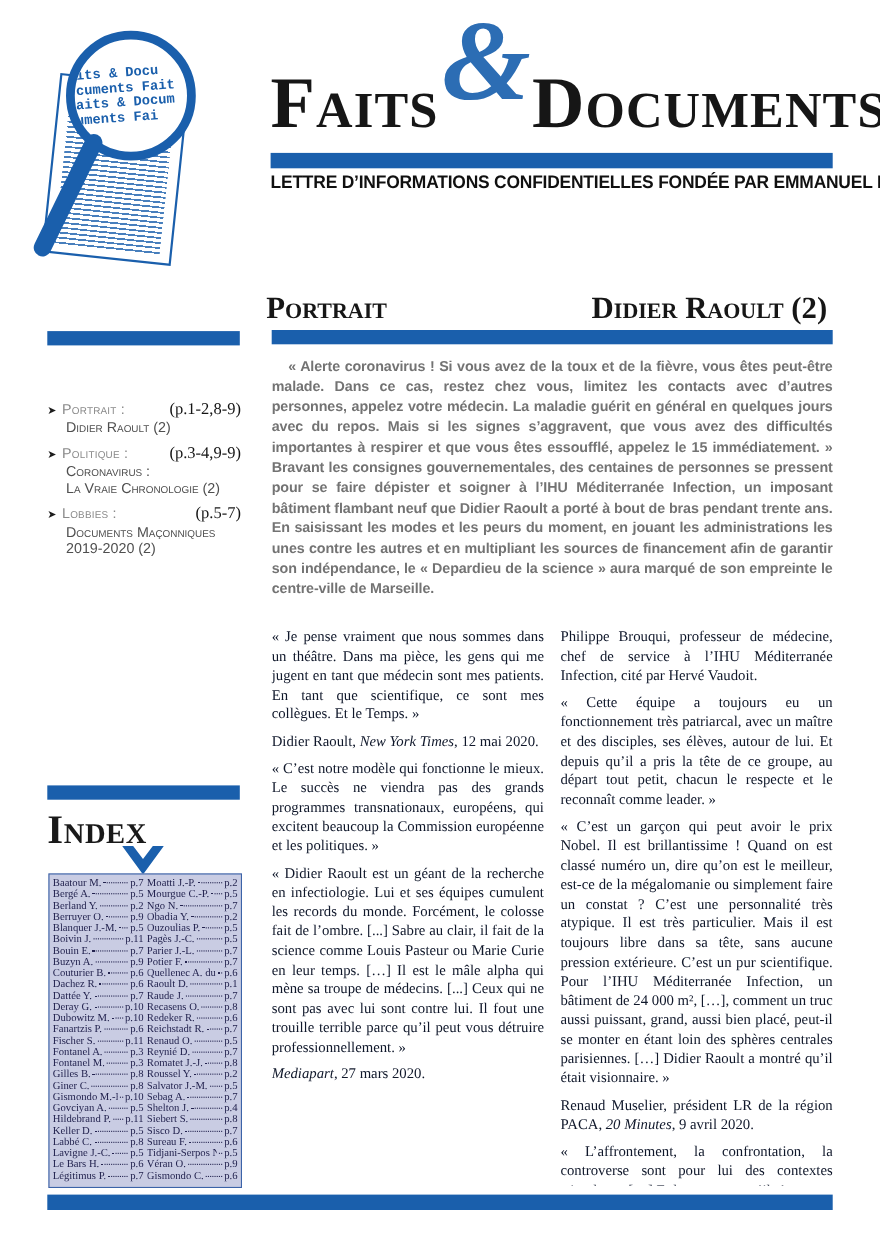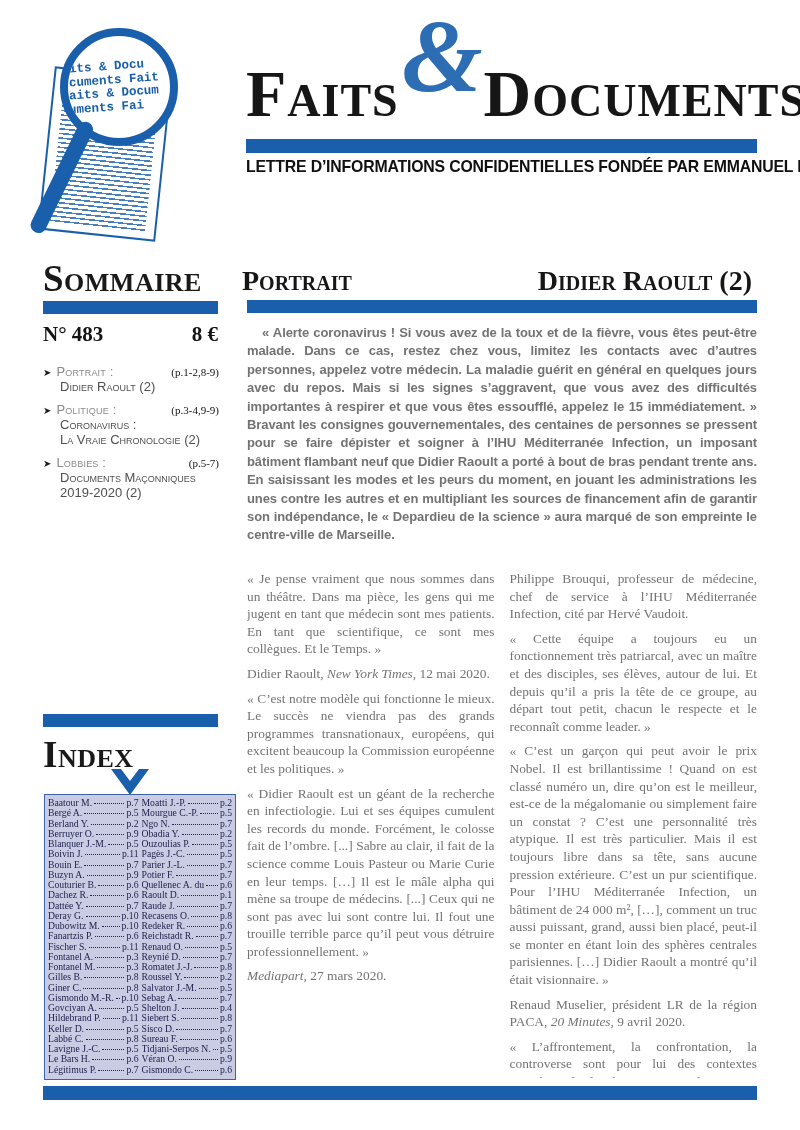--- a/index.html
+++ b/index.html
@@ -46,26 +46,26 @@
     font-variant:small-caps;font-size:37px;line-height:1;color:#191919;letter-spacing:.5px;}
   .rule-sommaire{left:43px;top:301px;width:175px;height:13px;}
   .issue{position:absolute;left:43px;top:322px;width:175px;display:flex;
     justify-content:space-between;font-weight:700;font-size:21px;
     font-family:"Liberation Serif",serif;color:#141414;}
   .toc{position:absolute;left:43px;top:364px;width:176px;font-family:"Liberation Sans",sans-serif;}
   .toc-item{margin-bottom:7px;}
   .toc-head{display:flex;align-items:baseline;}
   .toc-arrow{font-size:10px;margin-right:5px;color:#1c1c1c;flex:none;}
   .toc-label{font-variant:small-caps;font-size:13px;color:#8A8A8A;flex:1;letter-spacing:.2px;}
-  .toc-pages{font-family:"Liberation Serif",serif;font-size:11px;color:#141414;}
+  .toc-pages{font-family:"Liberation Serif",serif;font-size:15px;color:#141414;}
   .toc-sub{font-variant:small-caps;font-size:13px;color:#4F4F4F;margin-left:17px;line-height:15.5px;}
 
   .rule-index-top{left:43px;top:714px;width:175px;height:13px;}
   .index-arrow{position:absolute;left:111px;top:769px;width:38px;height:26px;}
-  .index-box{position:absolute;left:44px;top:794px;width:192px;height:286px;box-sizing:border-box;
+  .index-box{position:absolute;left:44px;top:794px;width:176px;height:286px;box-sizing:border-box;
     background:var(--index-bg);border:1px solid #3C63A8;display:flex;gap:3px;padding:3px;}
   .ix-col{flex:1;display:flex;flex-direction:column;min-width:0;}
   .ix-row{display:flex;align-items:baseline;font-size:9.7px;line-height:10.25px;
     color:var(--index-text);white-space:nowrap;min-width:0;}
   .ix-name{flex-shrink:1;overflow:hidden;}
   .ix-dots{flex:1;min-width:3px;border-bottom:1.2px dotted var(--index-text);
     margin:0 2px;transform:translateY(-2px);}
   .bottom-rule{left:43px;top:1086px;width:714px;height:14px;}
 
   
@@ -73,21 +73,21 @@
     justify-content:space-between;align-items:baseline;}
   .a-section,.a-title{font-family:"Liberation Serif",serif;font-weight:700;
     font-variant:small-caps;font-size:28px;line-height:1.2;color:#161616;}
   .rule-article{left:247px;top:300px;width:510px;height:13px;}
   .lede{position:absolute;left:247px;top:324px;width:510px;
     font-family:"Liberation Sans",sans-serif;font-weight:700;font-size:13px;
     line-height:18.4px;text-align:justify;text-indent:15px;color:#737373;letter-spacing:-.1px;}
   .cols{position:absolute;left:247px;top:570px;width:510px;height:508px;display:flex;gap:15px;
     overflow:hidden;}
   .col{flex:1;min-width:0;text-align:justify;font-family:"Liberation Serif",serif;
-    font-size:13.4px;line-height:17.6px;color:#737373;}
+    font-size:13.4px;line-height:17.6px;color:#0f172a;}
   .col p{margin:0 0 7px 0;}
   .it{font-style:italic;}
   .un{text-decoration:underline;}
 </style>
 </head>
 <body>
 
 <div id="page">
 
   <div class="logo">
@@ -102,26 +102,21 @@
   </div>
 
   <div class="title">
     <span class="t-word">Faits</span>
     <span class="t-amp">&amp;</span>
     <span class="t-word">Documents</span>
   </div>
   <div class="bar title-rule"></div>
   <div class="subtitle">LETTRE D’INFORMATIONS CONFIDENTIELLES FONDÉE PAR EMMANUEL RATIER</div>
 
-  <div class="s-title" style="top:260px;">Sommaire</div>
   <div class="bar rule-sommaire"></div>
-  <div class="issue">
-    <span>N° 483</span>
-    <span>8 €</span>
-  </div>
 
   <div class="toc">
     <div class="toc-item">
       <div class="toc-head">
         <span class="toc-arrow">➤</span>
         <span class="toc-label">Portrait :</span>
         <span class="toc-pages">(p.1-2,8-9)</span>
       </div>
       <div class="toc-sub">Didier Raoult (2)</div>
     </div>

